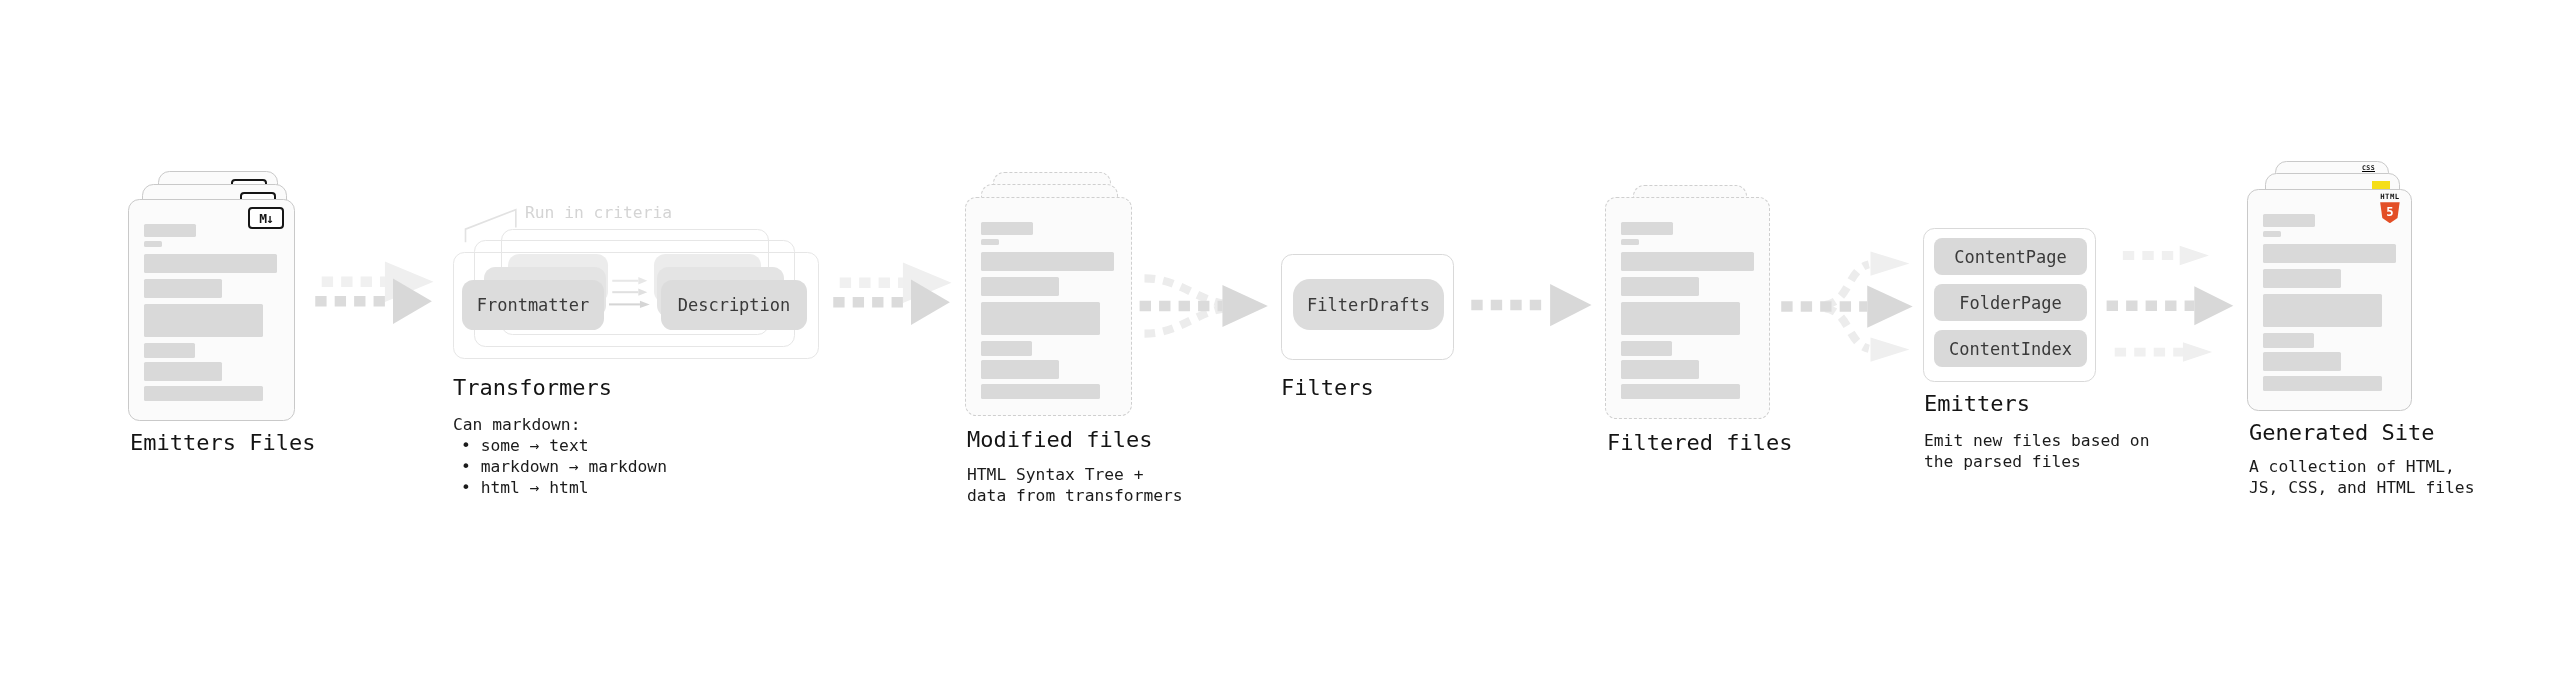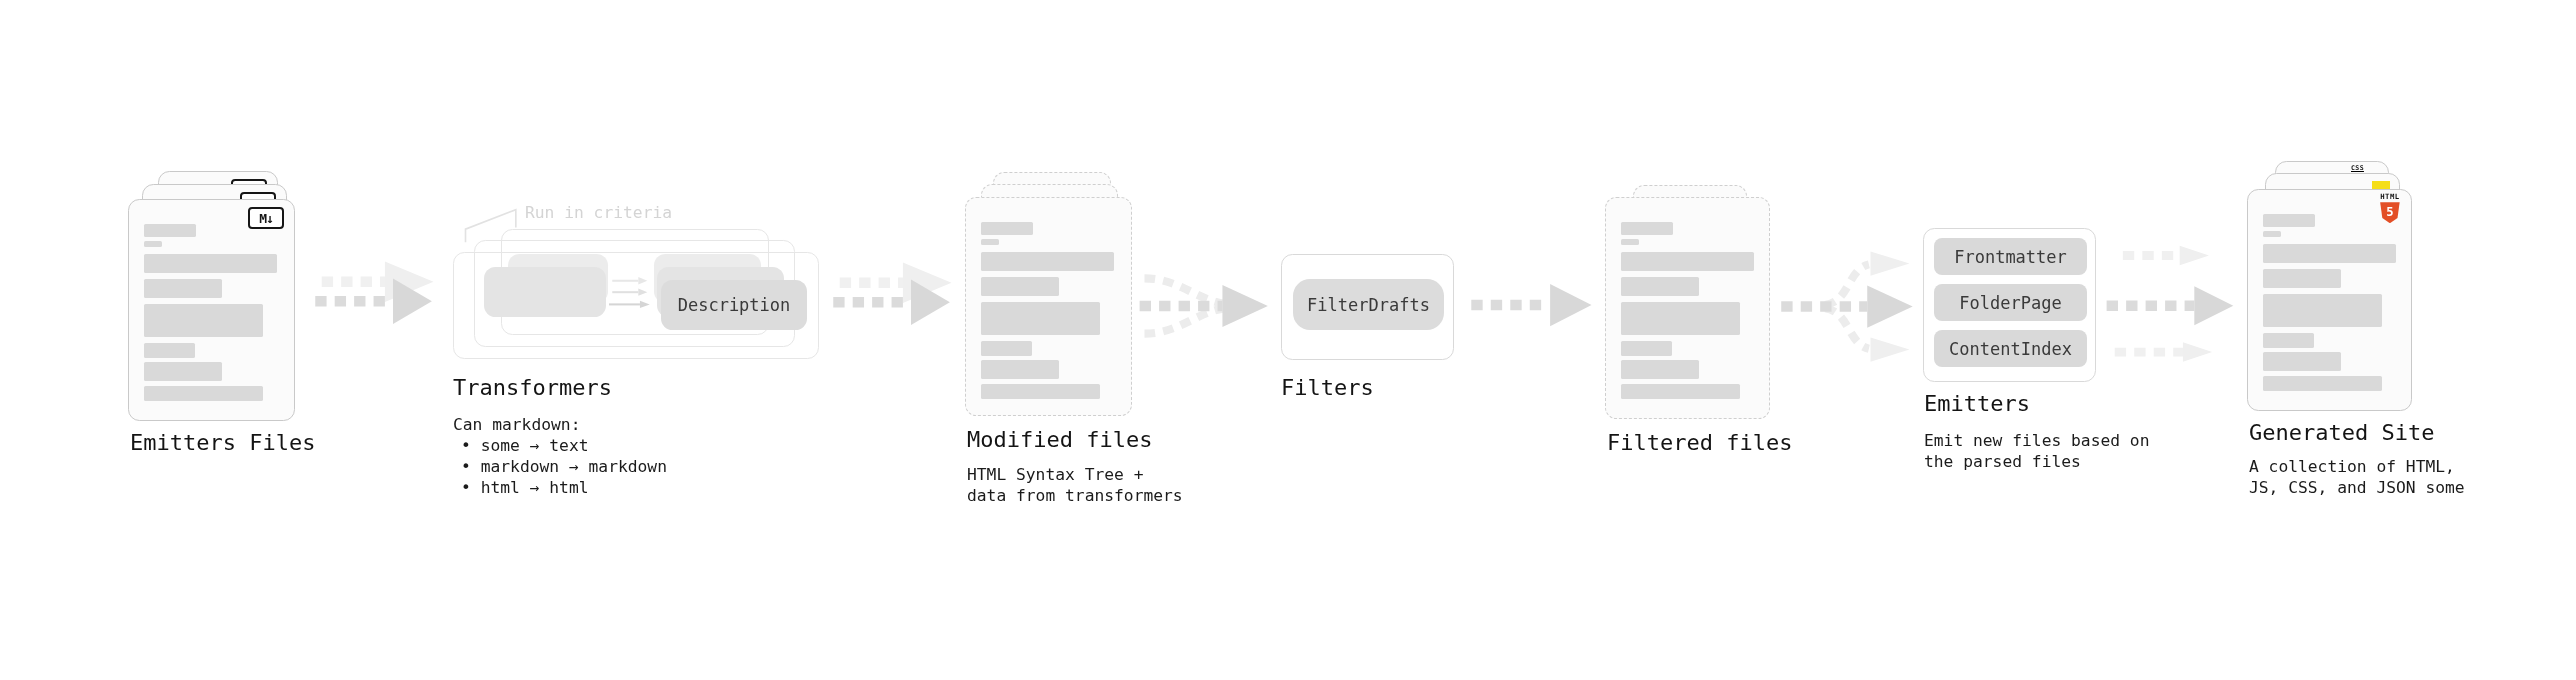--- a/index.html
+++ b/index.html
@@ -12,21 +12,21 @@
   .card.dashed{border:1.6px dashed #cfcfcf;background:#fbfbfb;}
   .bar{position:absolute;left:15.4px;background:#d9d9d9;border-radius:1.6px;}
   
   .md-badge{
     position:absolute;top:7.3px;right:9.8px;width:32px;height:18px;
     border:2.4px solid #161616;border-radius:4.1px;background:#ffffff;
     display:flex;align-items:center;justify-content:center;
     font-size:13px;font-weight:bold;color:#161616;letter-spacing:-0.8px;
   }
   
-  .css-badge{position:absolute;top:3.3px;right:19px;width:18px;text-align:left;text-decoration:underline;}
+  .css-badge{position:absolute;top:3.3px;right:13px;width:18px;text-align:right;text-decoration:underline;}
   .css-word{font-size:6.5px;font-weight:bold;color:#111;line-height:6.5px;letter-spacing:0.4px;}
   .css-bar{margin:0.8px auto 0;width:16.3px;height:3.3px;background:#2965f1;}
   .js-badge{position:absolute;top:6.5px;right:9px;width:18px;height:9.8px;background:#f5de19;}
   .html5-badge{position:absolute;top:3.3px;right:10.6px;width:21px;text-align:center;}
   .html5-word{font-size:7.3px;font-weight:bold;color:#111;line-height:8.1px;letter-spacing:0.4px;}
   .html5-shield{
     margin:0.8px auto 0;width:19.5px;height:21px;background:#e34f26;
     clip-path:polygon(0 0,100% 0,89% 75%,50% 100%,11% 75%);
     color:#ffffff;font-size:12.2px;font-weight:bold;line-height:20.3px;text-align:center;
   }
@@ -102,20 +102,21 @@
 
   <div class="outline-box" style="left:501px;top:229px;width:268px;height:106px"></div>
   <div class="pill ghost3" style="left:508px;top:254px;width:100px;height:49px"></div>
   <div class="pill ghost3" style="left:654px;top:254px;width:107px;height:49px"></div>
 
   <div class="outline-box" style="left:474px;top:240px;width:321px;height:107px"></div>
   <div class="pill ghost2" style="left:484px;top:267px;width:122px;height:50px"></div>
   <div class="pill ghost2" style="left:657px;top:267px;width:127px;height:50px"></div>
 
   <div class="outline-box" style="left:453px;top:252px;width:366px;height:107px"></div>
+  <div class="pill" style="left:462px;top:280px;width:142px;height:50px">Frontmatter</div>
   <div class="pill" style="left:661px;top:280px;width:146px;height:50px">Description</div>
 
   <svg style="left:609px;top:275px" width="44" height="36" viewBox="0 0 54 44">
     <line class="mini-line" x1="4" y1="7" x2="36" y2="7" stroke="#e7e7e7"></line>
       <polygon points="36,2.5 47,7 36,11.5" fill="#e7e7e7"></polygon>
     <line class="mini-line" x1="4" y1="21" x2="36" y2="21" stroke="#e0e0e0"></line>
       <polygon points="36,16.5 47,21 36,25.5" fill="#e0e0e0"></polygon>
     <line class="mini-line" x1="0" y1="36" x2="38" y2="36" stroke="#d5d5d5"></line>
       <polygon points="38,31.5 50,36 38,40.5" fill="#d5d5d5"></polygon>
   </svg>
@@ -190,21 +191,21 @@
     <path class="curveL" d="M58,80 C88,76 86,36 112,30"></path>
     <polygon class="headL" points="114,14 162,29 114,44"></polygon>
     <path class="curveL" d="M58,84 C88,88 86,128 112,134"></path>
     <polygon class="headL" points="114,120 162,135 114,150"></polygon>
     <line class="dashD" x1="4" y1="82" x2="110" y2="82"></line>
     <polygon class="headD" points="110,56 166,82 110,108"></polygon>
   </svg>
 
   <div class="outline-box solidbg" style="left:1923px;top:228px;width:173px;height:154px"></div>
   <div class="pill-list" style="left:1934px;top:238px">
-      <div class="pill-static">Frontmatter</div>
+      <div class="pill-static">ContentPage</div>
       <div class="pill-static">FolderPage</div>
       <div class="pill-static">ContentIndex</div>
     </div>
   <div class="stack-title" style="left:1924px;top:391px">Emitters</div>
   <div class="desc" style="left:1924px;top:430px">
       <div class="desc-line">Emit new files based on</div>
       <div class="desc-line">the parsed files</div>
     </div>
 
   <svg style="left:2105px;top:244px" width="134" height="122" viewBox="0 0 165 150">
@@ -237,17 +238,17 @@
         <div class="bar" style="top: 79px; width: 78px; height: 18.7px;"></div>
         <div class="bar" style="top: 104px; width: 119px; height: 33px;"></div>
         <div class="bar" style="top: 143px; width: 51px; height: 14.6px;"></div>
         <div class="bar" style="top: 162px; width: 78px; height: 18.7px;"></div>
         <div class="bar" style="top: 186px; width: 119px; height: 15.4px;"></div>
       </div>
   </div>
   <div class="stack-title" style="left:2249px;top:420px">Generated Site</div>
   <div class="desc" style="left:2249px;top:456px">
       <div class="desc-line">A collection of HTML,</div>
-      <div class="desc-line">JS, CSS, and JSON some</div>
+      <div class="desc-line">JS, CSS, and HTML files</div>
     </div>
 
 </div>
 
 
 </body></html>

